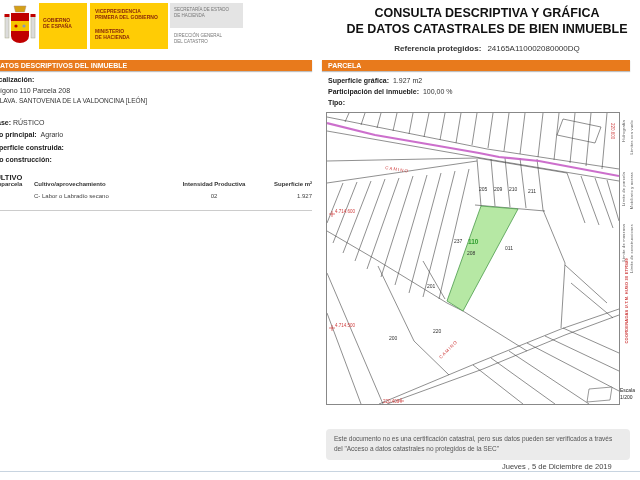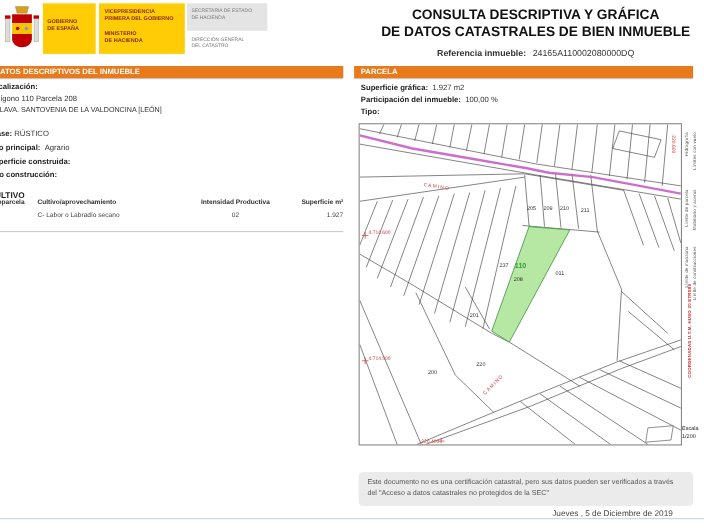--- a/index.html
+++ b/index.html
@@ -74,21 +74,21 @@
 </div>
 <div class="abs whtblk logo-xs" style="left:170px;top:31px;width:73px;height:18px;padding:2px 0 0 4px;box-sizing:border-box;">
   <div>DIRECCIÓN GENERAL</div>
   <div>DEL CATASTRO</div>
 </div>
 
 <div class="abs" style="left:332px;top:5px;width:310px;">
   <div class="doc-title">CONSULTA DESCRIPTIVA Y GRÁFICA</div>
   <div class="doc-title">DE DATOS CATASTRALES DE BIEN INMUEBLE</div>
   <div class="ref-line">
-    <b>Referencia inmueble:</b><span>24165A110002080000DQ</span>
+    <b>Referencia protegidos:</b><span>24165A110002080000DQ</span>
   </div>
 </div>
 
 <div class="abs" style="left:-10px;top:60px;width:322px;height:370px;">
   <div class="bar abs" style="left:0;top:0;width:322px;padding-left:5px;box-sizing:border-box;">DATOS DESCRIPTIVOS DEL INMUEBLE</div>
 
   <div class="ln" style="left:0;top:16px;">
     <b>Localización:</b></div>
   <div class="ln" style="left:0;top:27px;">Polígono 110 Parcela 208</div>
   <div class="ln small-caps" style="left:0;top:37px;">VILLAVA. SANTOVENIA DE LA VALDONCINA [LEÓN]</div>

